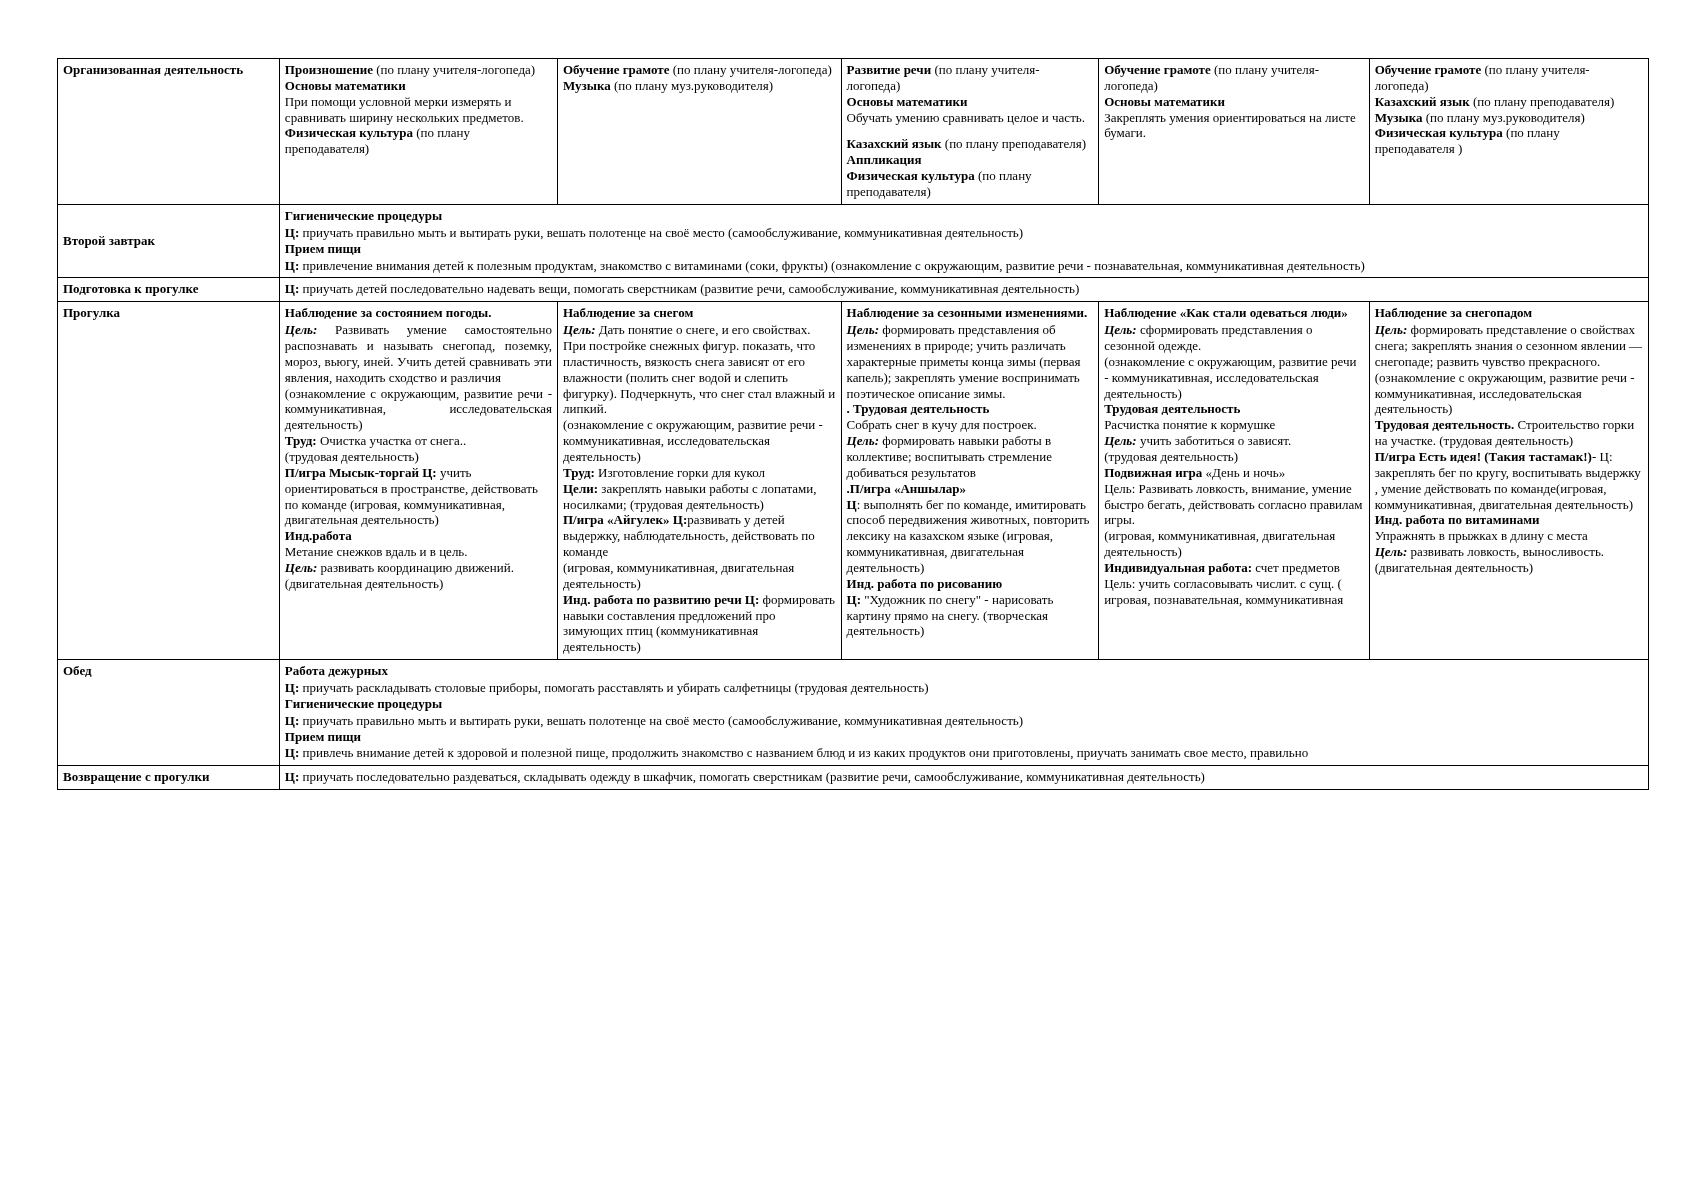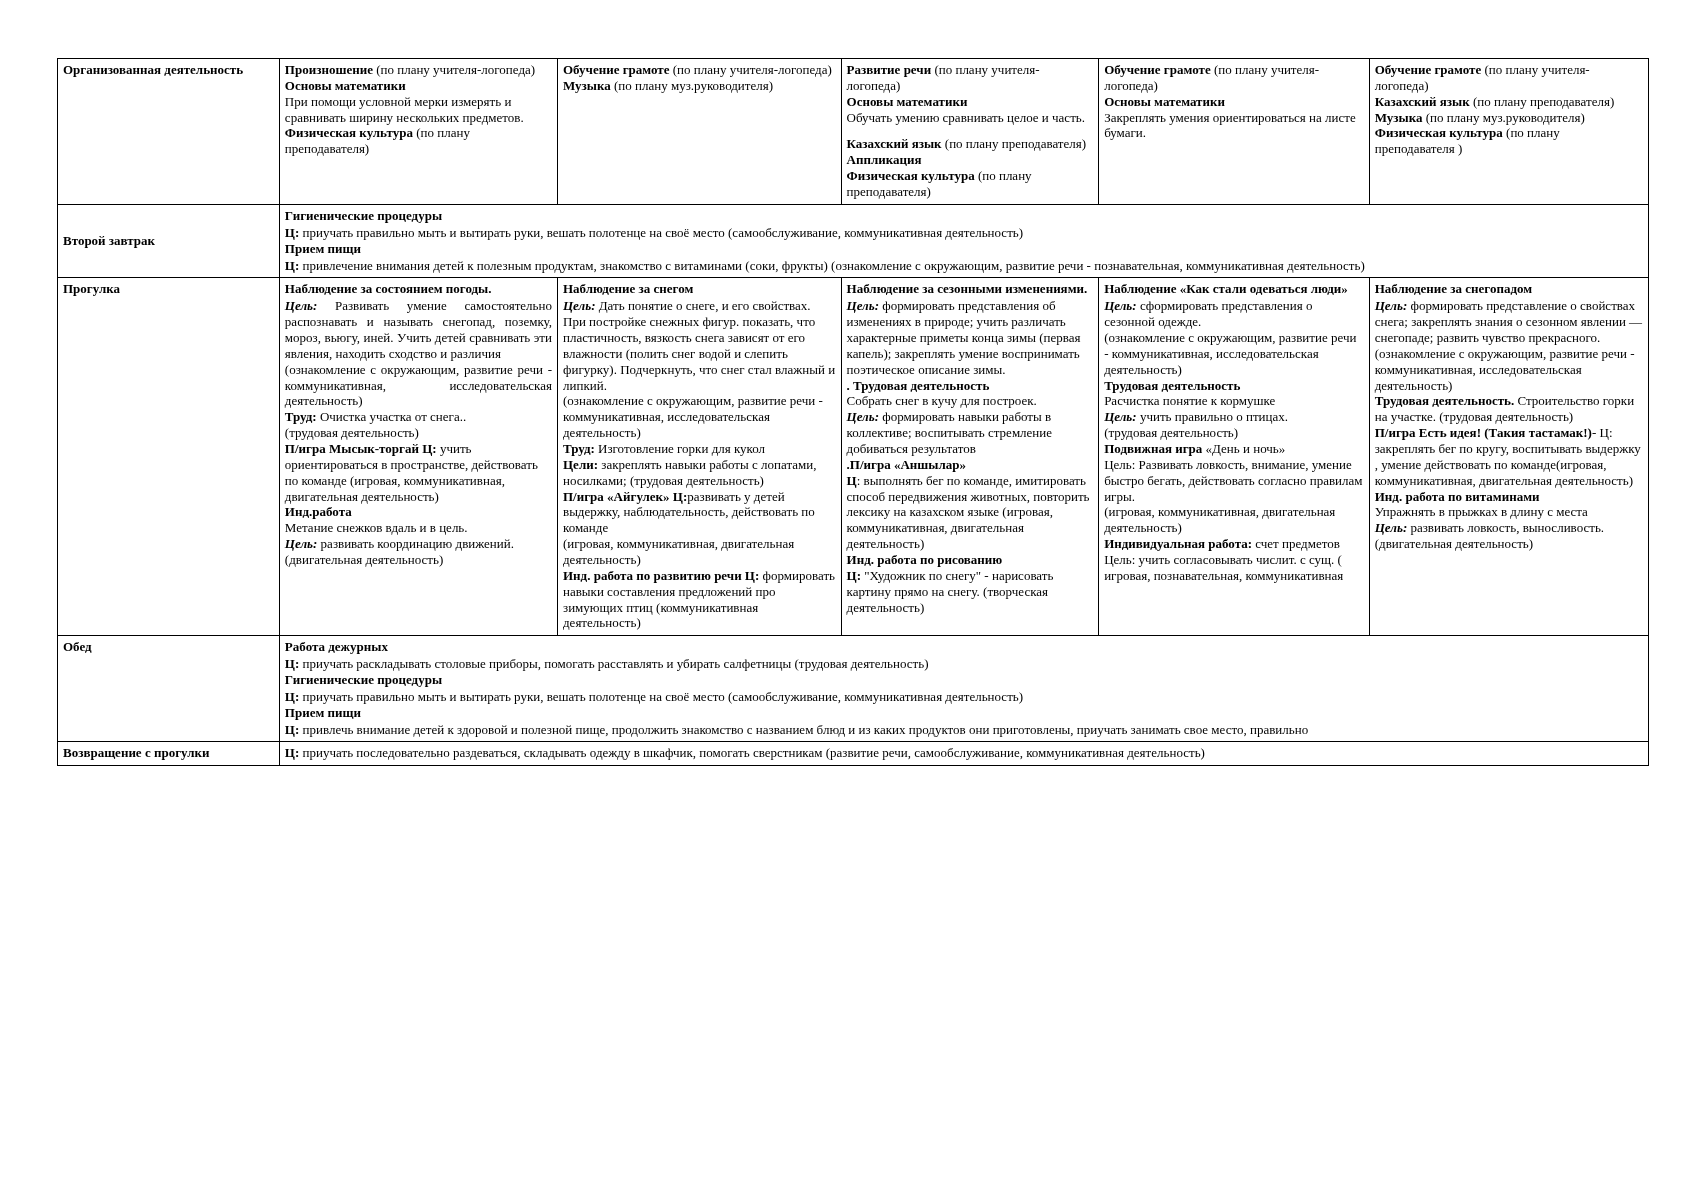--- a/index.html
+++ b/index.html
@@ -112,20 +112,26 @@
       <tr>
         <td class="rowlabel mid">Второй завтрак</td>
         <td class="wide-cell" colspan="5">
           <p class="head-ctr">Гигиенические процедуры</p>
           <p class="blk"><span class="b">Ц:</span><span> приучать правильно мыть и вытирать руки, вешать полотенце на своё место </span><span class="i">(самообслуживание, коммуникативная деятельность)</span></p>
           <p class="head-ctr">Прием пищи</p>
           <p class="blk"><span class="b">Ц:</span><span> привлечение внимания детей к полезным продуктам, знакомство с витаминами (соки, фрукты) </span><span class="i">(ознакомление с окружающим, развитие речи - познавательная, коммуникативная деятельность)</span></p>
         </td>
       </tr>
 
+      <tr>
+        <td class="rowlabel">Подготовка к прогулке</td>
+        <td class="wide-cell" colspan="5">
+          <p class="blk"><span class="b">Ц:</span><span> приучать детей  последовательно надевать вещи, помогать сверстникам </span><span class="i">(развитие речи, самообслуживание, коммуникативная деятельность)</span></p>
+        </td>
+      </tr>
 
       <tr>
         <td class="rowlabel">Прогулка</td>
 
         <td>
           <p class="head-ctr">Наблюдение за состоянием погоды.</p>
           <p class="blk just"><span class="bi">Цель:</span><span> Развивать умение самостоятельно распознавать и называть снегопад, поземку, мороз, вьюгу, иней. Учить детей сравнивать эти явления, находить сходство и различия</span></p>
           <p class="blk just i"><span> (ознакомление с окружающим, развитие речи - коммуникативная, исследовательская деятельность)</span></p>
           <p class="blk"><span class="b">Труд:</span><span> Очистка участка от снега..</span></p>
           <p class="blk i"><span>(трудовая деятельность)</span></p>
@@ -158,21 +164,21 @@
           <p class="blk"><span class="b">Инд. работа по рисованию</span></p>
           <p class="blk"><span class="b">Ц:</span><span> "Художник по снегу" - нарисовать картину прямо на снегу. </span><span class="i">(творческая деятельность)</span></p>
         </td>
 
         <td>
           <p class="head-ctr">Наблюдение «Как стали одеваться люди»</p>
           <p class="blk"><span class="bi">Цель:</span><span> сформировать представления о сезонной одежде.</span></p>
           <p class="blk i"><span> (ознакомление с окружающим, развитие речи - коммуникативная, исследовательская деятельность)</span></p>
           <p class="blk"><span class="b">Трудовая деятельность</span></p>
           <p class="blk"><span>Расчистка понятие  к кормушке</span></p>
-          <p class="blk"><span class="bi"> Цель:</span><span> учить правильно о птицах.</span></p>
+          <p class="blk"><span class="bi"> Цель:</span><span> учить заботиться о зависят.</span></p>
           <p class="blk i"><span>(трудовая деятельность)</span></p>
           <p class="blk"><span class="b">Подвижная игра</span><span> «День и ночь»</span></p>
           <p class="blk"><span>Цель: Развивать ловкость, внимание, умение быстро бегать, действовать согласно правилам игры.</span></p>
           <p class="blk i"><span> (игровая, коммуникативная, двигательная деятельность)</span></p>
           <p class="blk"><span class="b">Индивидуальная работа:</span><span> счет предметов</span></p>
           <p class="blk"><span>Цель: учить согласовывать числит. с сущ. </span><span class="i">( игровая, познавательная, коммуникативная</span></p>
         </td>
 
         <td>
           <p class="head-ctr">Наблюдение за снегопадом</p>

